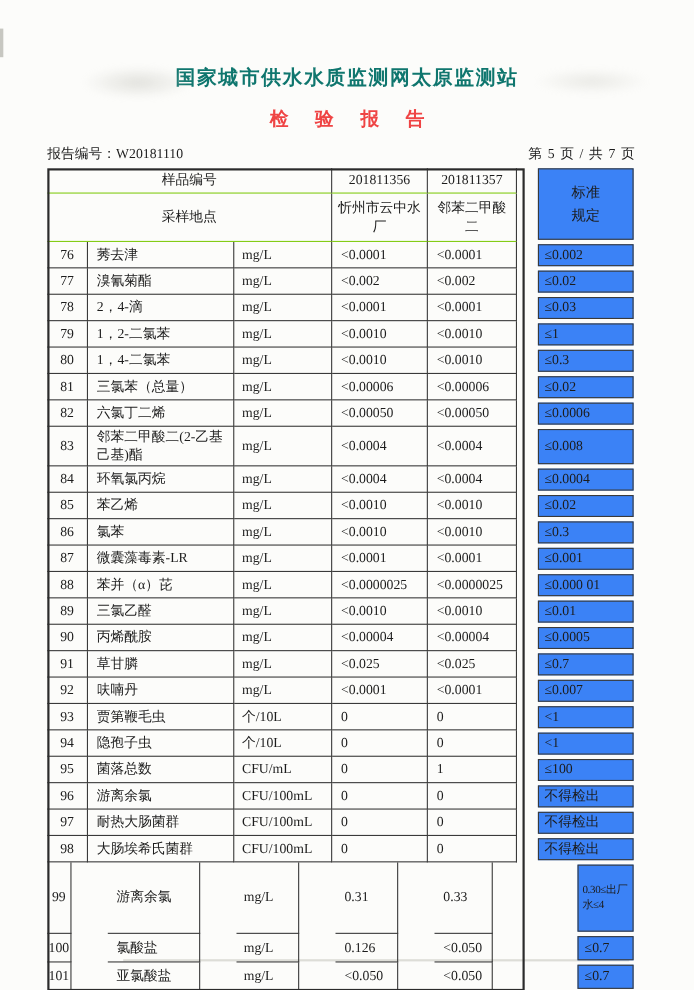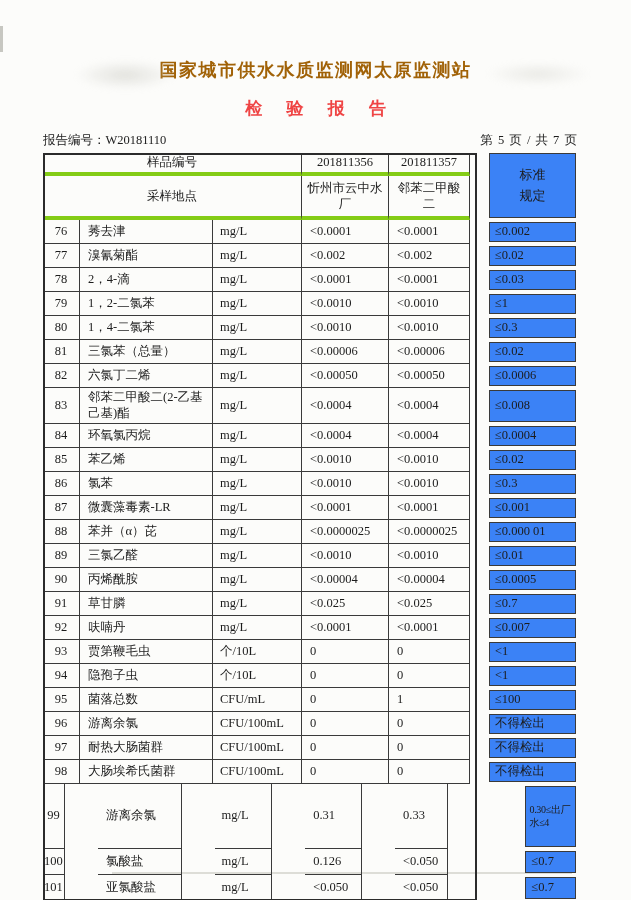--- a/index.html
+++ b/index.html
@@ -10,21 +10,21 @@
     color:#1c1c1c;
   }
   .page{
     position:relative;width:631px;height:900px;overflow:hidden;
     background:#fcfcfa;
   }
   
   .doc-header{padding-top:58px;}
   .title{
     text-align:center;font-size:18px;font-weight:700;
-    letter-spacing:1.5px;color:#a16207;
+    letter-spacing:1.5px;color:#0f766e;
   }
   .subtitle{
     text-align:center;font-size:17px;font-weight:700;
     letter-spacing:10px;margin-top:15px;text-indent:10px;color:#ef4444;
   }
   .meta-row{
     width:535px;margin:12px 0 4px 43px;
     display:flex;justify-content:space-between;
     font-size:12.5px;
   }
@@ -62,21 +62,21 @@
   .std-head{
     margin:0 0 2px 0;justify-content:center;text-align:center;
     white-space:pre-line;font-size:13px;line-height:1.55;
   }
   
   .hcol{display:flex;flex-direction:column;box-sizing:border-box;}
   .w-span{width:259px;}
   .w-v1{width:87px;}
   .w-v2{width:81px;}
   .hcell{
-    box-sizing:border-box;border-right:1px solid #3a3a3a;border-bottom:4px solid #84cc16;
+    box-sizing:border-box;border-right:1px solid #3a3a3a;border-bottom:1px solid #84cc16;
     display:flex;align-items:center;justify-content:center;
     text-align:center;padding:1px 5px;
   }
   .h1{height:23px;}
   .h2{height:44px;line-height:1.3;}
   
   .drow{min-height:24px;}
   .tbody .drow:nth-last-child(-n+3){min-height:26px;gap:33px;}
   
   .artifact{position:absolute;pointer-events:none;}

